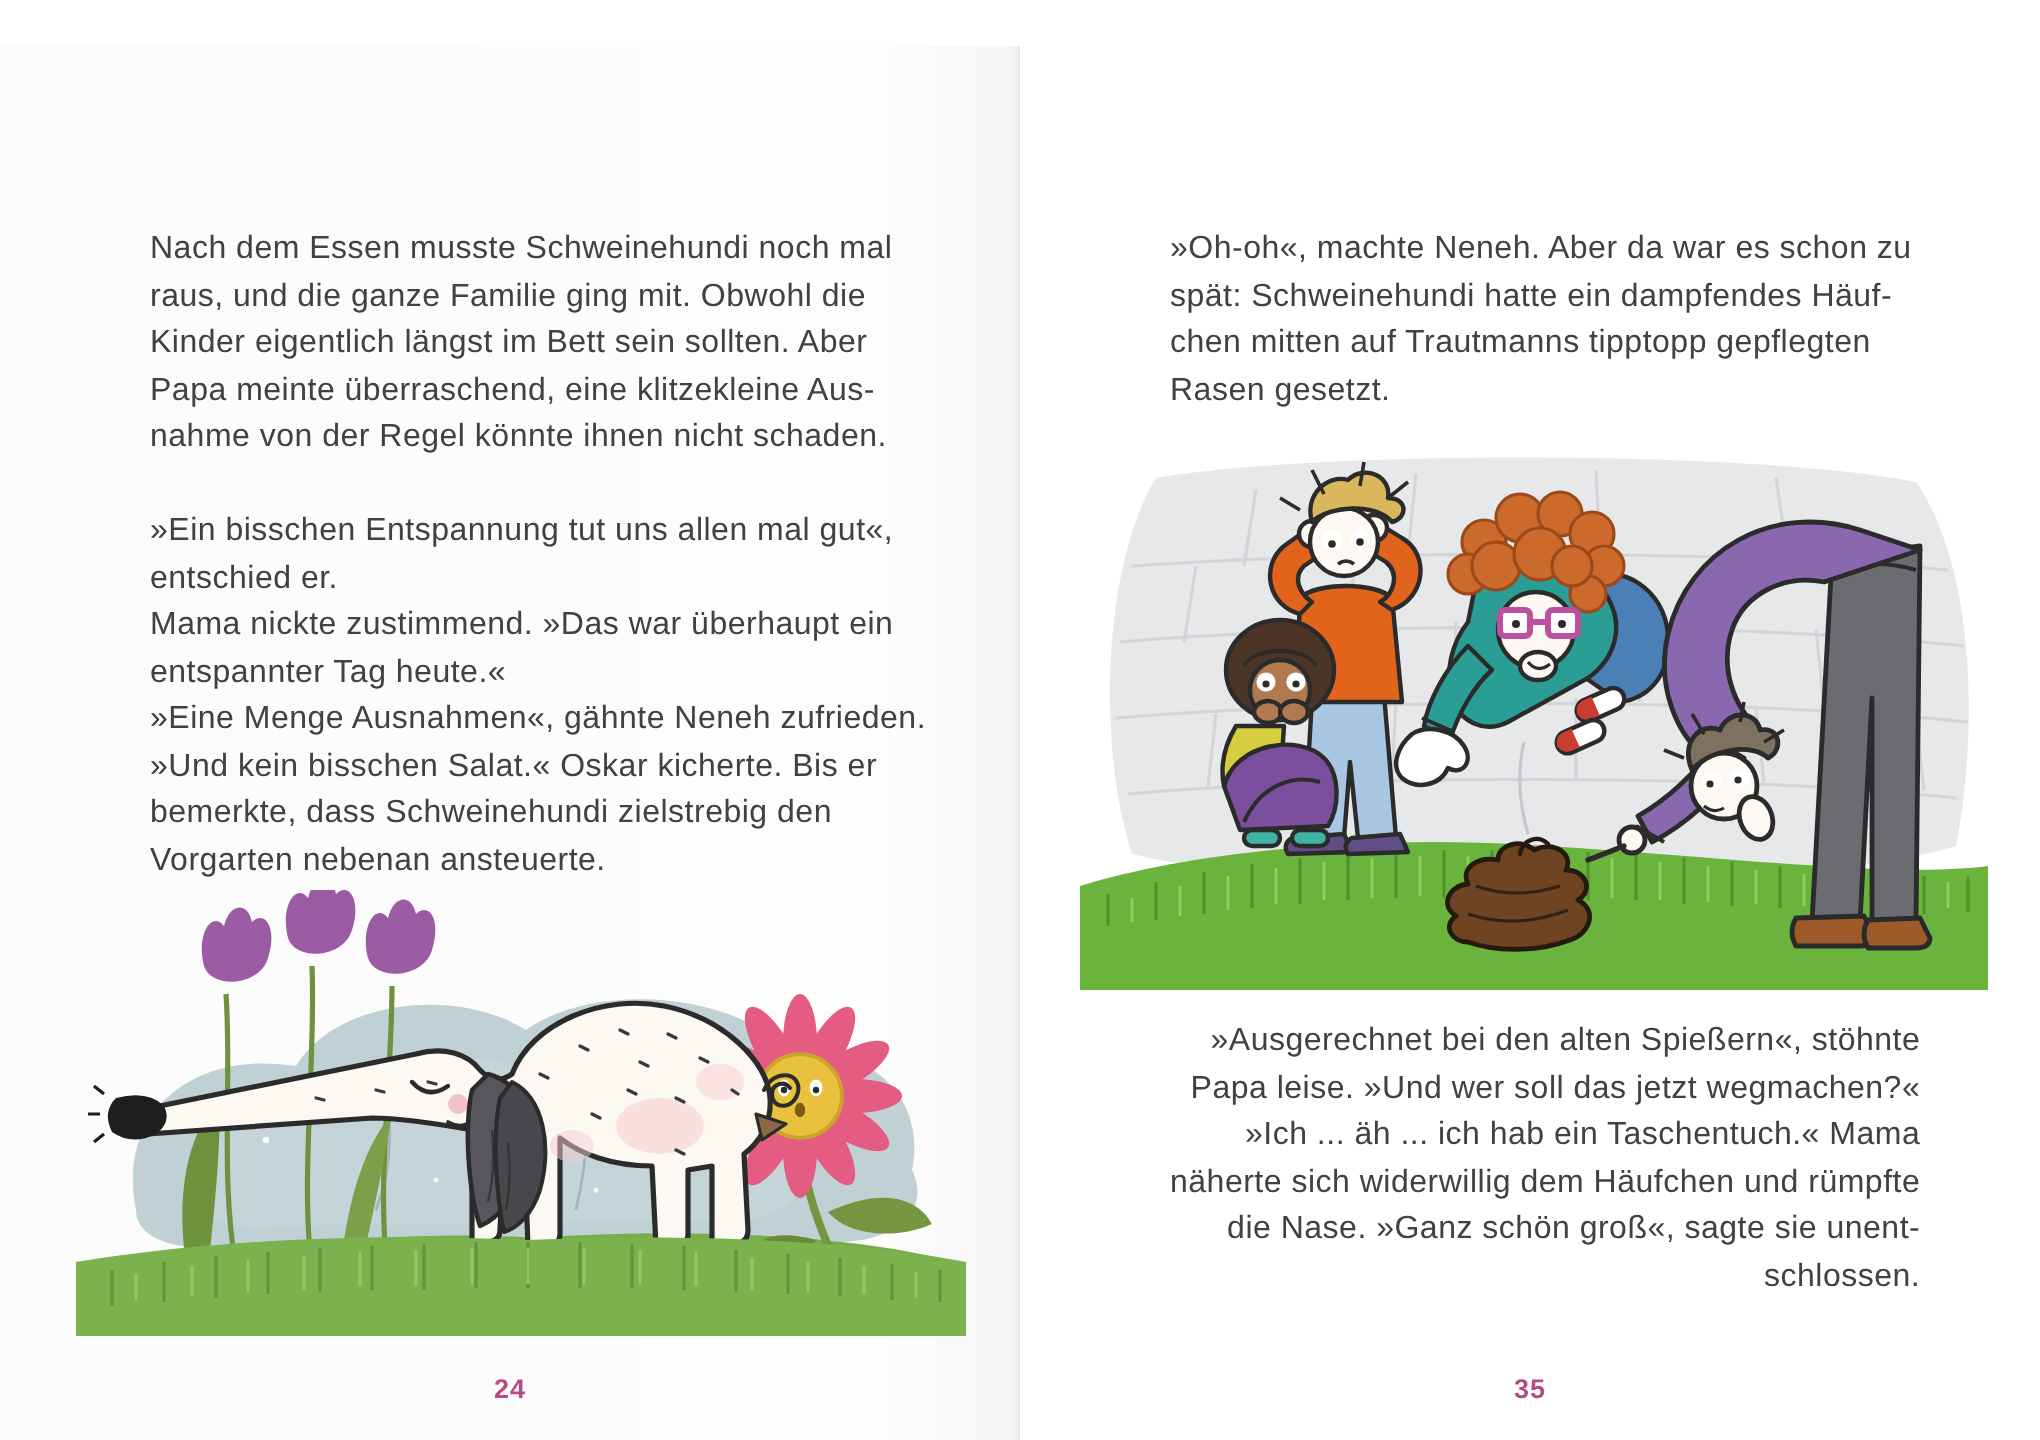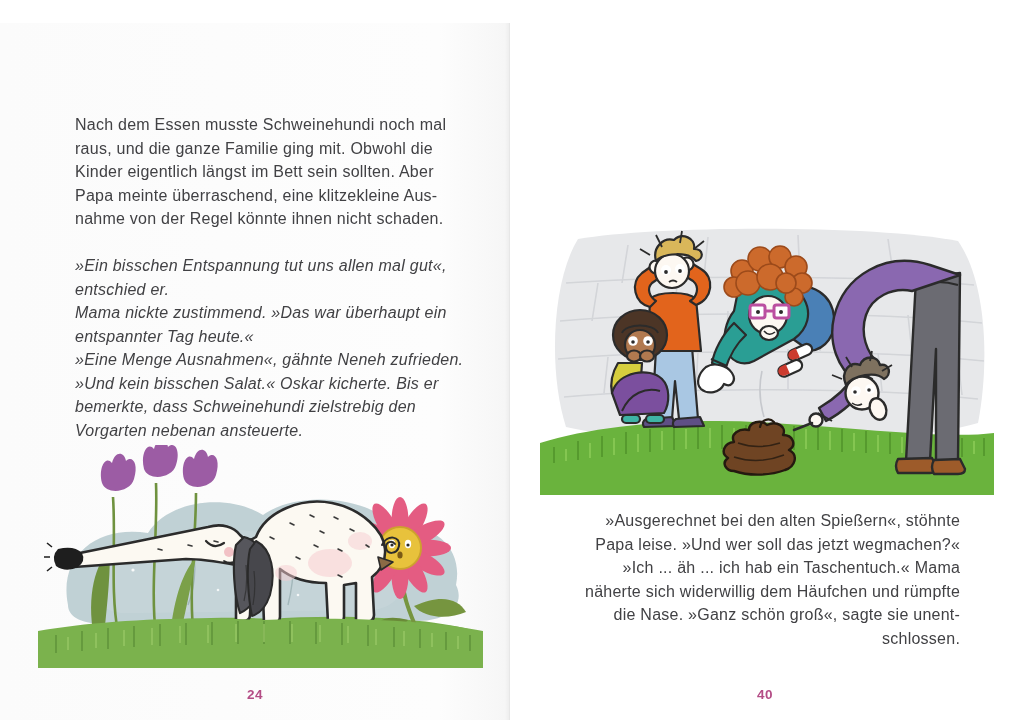--- a/index.html
+++ b/index.html
@@ -13,21 +13,21 @@
   .page{position:absolute;top:0;height:720px;width:510px;}
   .page.left{left:0;background:linear-gradient(to right,#fbfbfb 0%,#fdfdfd 86%,#f6f6f6 99%,#ececec 100%);}
   .page.right{left:510px;background:#ffffff;}
   .gutter{position:absolute;left:509px;top:0;width:1px;height:720px;background:#e7e7e7;}
   .para{
     position:absolute;
     font-size:16px;line-height:23.5px;letter-spacing:.25px;
     color:#414144;white-space:nowrap;
   }
   .l-para1{left:75px;top:90px;}
-  .l-para2{left:75px;top:231px;font-style:italic;}
+  .l-para2{left:75px;top:231px;}
   .r-para1{left:75px;top:90px;}
   .r-para2{left:75px;top:486px;text-align:right;}
   figure.illo{margin:0;position:absolute;}
   .l-illo{left:38px;top:422px;width:445px;height:223px;}
   .r-illo{left:28px;top:198px;width:458px;height:274px;}
   .pagenum{
     position:absolute;left:0;top:664px;width:510px;
     text-align:center;font-size:13.5px;font-weight:600;
     color:#b44d86;letter-spacing:.5px;
   }
@@ -128,20 +128,21 @@
         </g>
       </svg>
     </figure>
 
     <div class="pagenum">24</div>
   </div>
 
   <div class="gutter"></div>
 
   <div class="page right">
+    <div class="para r-para1">»Oh-oh«, machte Neneh. Aber da war es schon zu<br>spät: Schweinehundi hatte ein dampfendes Häuf-<br>chen mitten auf Trautmanns tipptopp gepflegten<br>Rasen gesetzt.</div>
 
     <figure class="illo r-illo" role="img" aria-label="Die Familie – Neneh kauernd, Oskar mit den Händen am Kopf, Mama mit Taschentuch und Brille, Papa tief vornübergebeugt – starrt entsetzt auf ein Hundehäufchen auf dem gepflegten Rasen.">
       <svg viewBox="0 0 458 274" xmlns="http://www.w3.org/2000/svg">
 
         <g>
           <path d="M40,18 C120,4 340,4 420,20 C448,60 452,140 440,202 C360,226 120,228 28,206 C10,150 14,60 40,18 Z" fill="#e7e8ea"></path>
           <g stroke="#d1d3d7" stroke-width="1.6" fill="none" opacity="0.9">
             <path d="M28,62 C140,54 330,54 436,64"></path>
             <path d="M22,100 C140,90 330,90 444,102"></path>
             <path d="M20,138 C140,128 330,128 446,140"></path>
@@ -267,16 +268,16 @@
         <g>
           <path d="M196,250 C188,250 183,242 190,237 C182,232 186,222 196,221 C192,213 201,207 211,209 C211,201 223,198 229,204 C239,199 249,206 245,214 C255,214 259,224 251,229 C261,234 257,246 247,249 C231,255 210,255 196,250 Z" fill="#6f4423" stroke="#241a10" stroke-width="2.4" stroke-linejoin="round"></path>
           <path d="M222,206 c1,-7 9,-10 14,-5" stroke="#241a10" stroke-width="2.2" fill="none" stroke-linecap="round"></path>
           <path d="M196,236 q24,8 50,-2 M200,222 q20,7 42,0" stroke="#241a10" stroke-width="1.6" fill="none" opacity="0.8"></path>
         </g>
       </svg>
     </figure>
 
     <div class="para r-para2">»Ausgerechnet bei den alten Spießern«, stöhnte<br>Papa leise. »Und wer soll das jetzt wegmachen?«<br>»Ich ... äh ... ich hab ein Taschentuch.« Mama<br>näherte sich widerwillig dem Häufchen und rümpfte<br>die Nase. »Ganz schön groß«, sagte sie unent-<br>schlossen.</div>
 
-    <div class="pagenum">40</div>
+    <div class="pagenum">35</div>
   </div>
 
 </div>
 
 </body></html>

